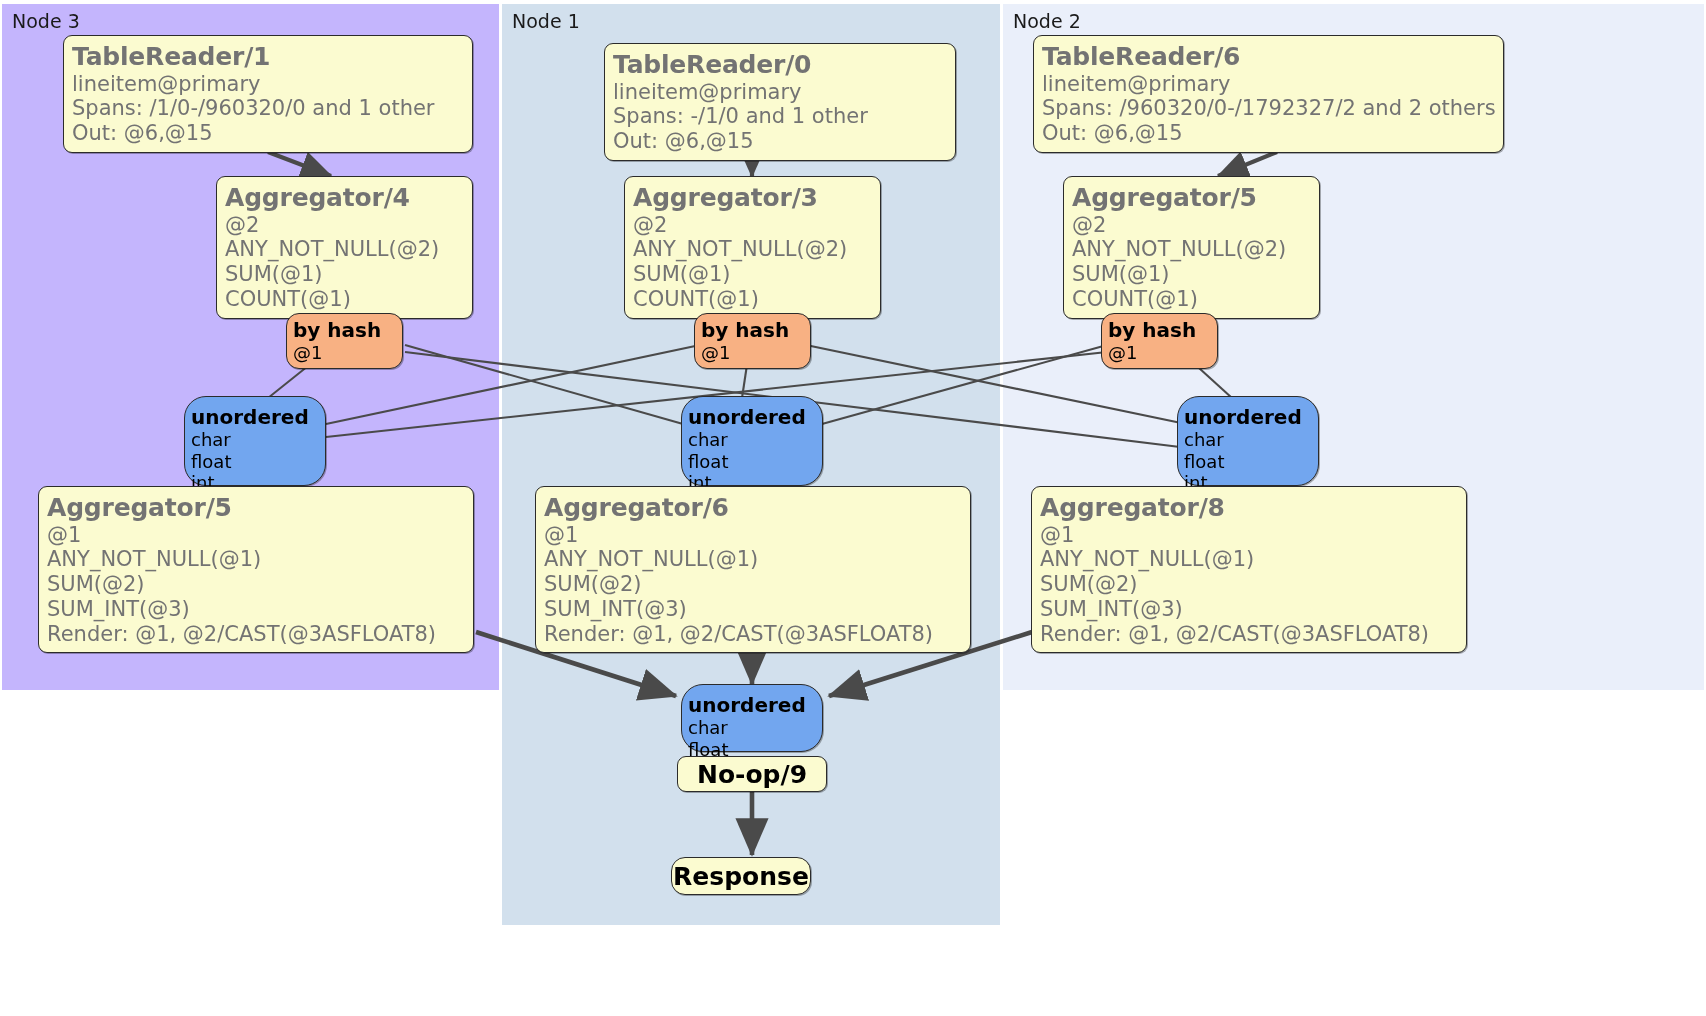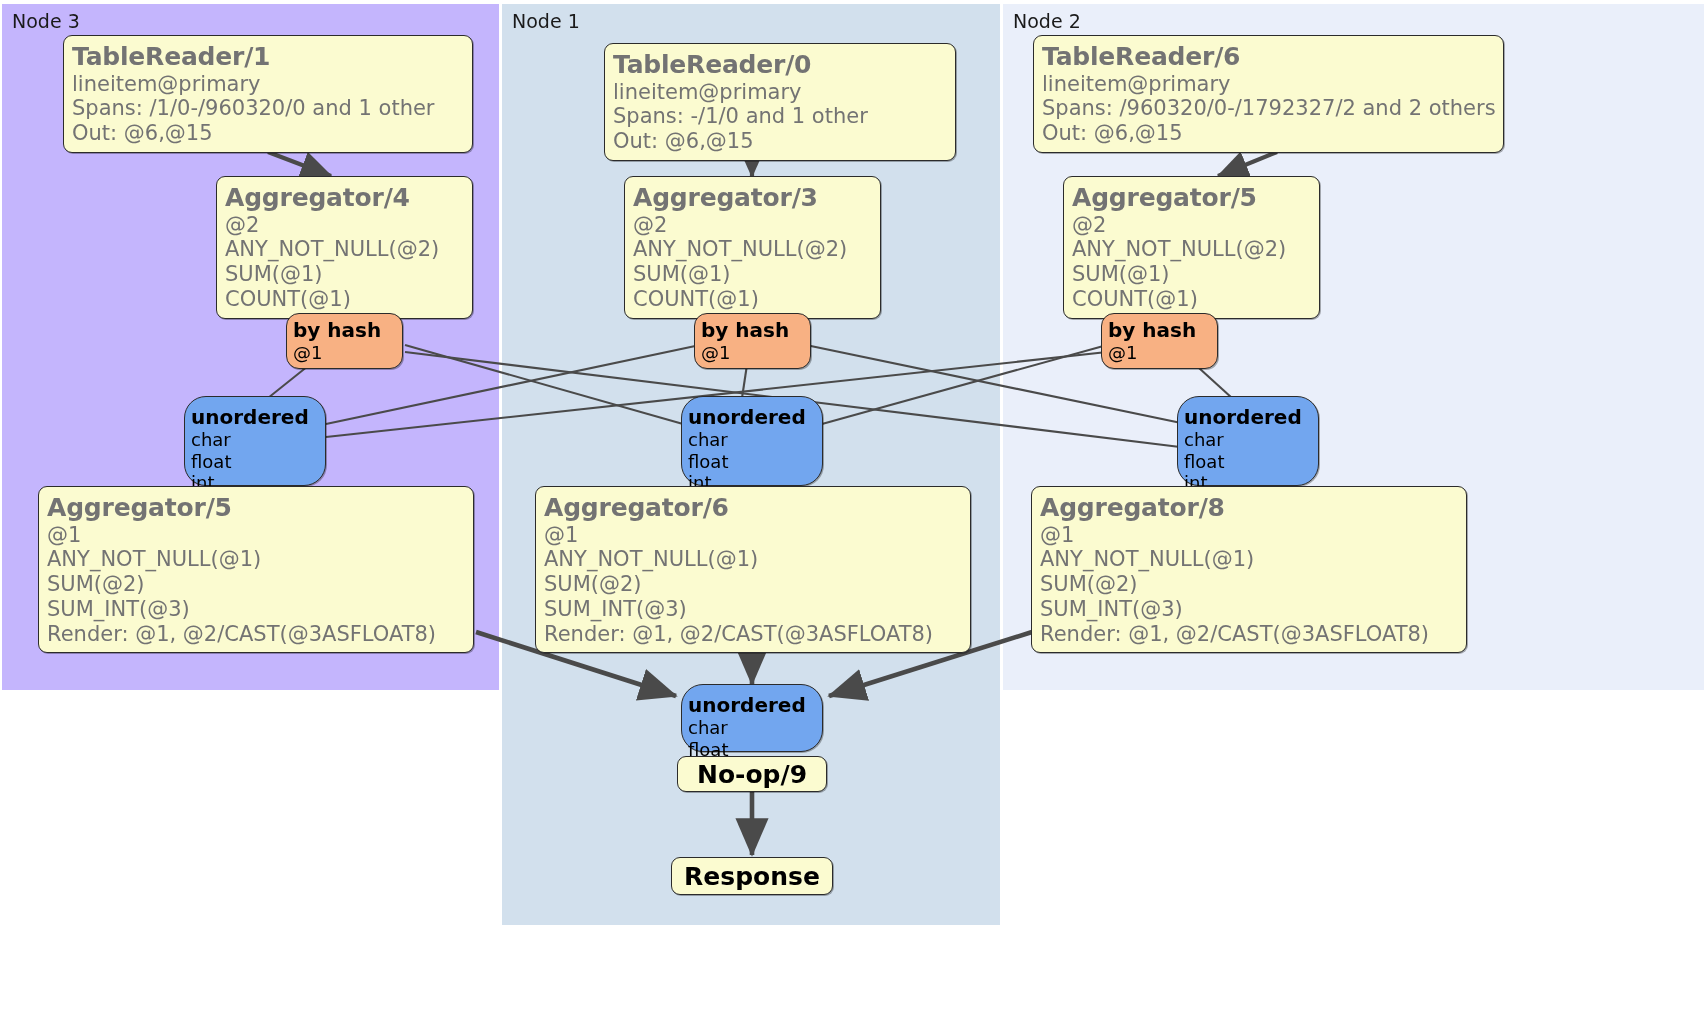--- a/index.html
+++ b/index.html
@@ -222,17 +222,17 @@
   <div class="router unord" style="left:681px;top:684px;width:142px;padding-top:8px;height:68px;">
     <div class="rtitle">unordered</div>
     <div class="rln">char</div>
     <div class="rln">float</div>
   </div>
 
   <div class="smallbox" style="left:677px;top:756px;width:150px;height:36px;">
     <span>No-op/9</span>
   </div>
 
-  <div class="smallbox" style="left:671px;top:857px;width:162px;height:38px;">
+  <div class="smallbox" style="left:671px;top:857px;width:140px;height:38px;border-radius:14px;">
     <span>Response</span>
   </div>
 
 </div>
 
 </body></html>

